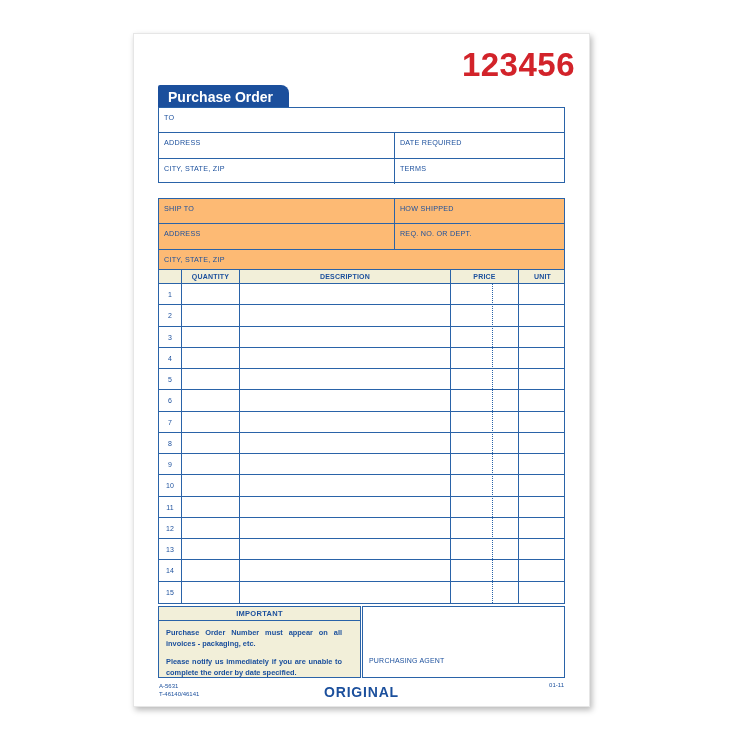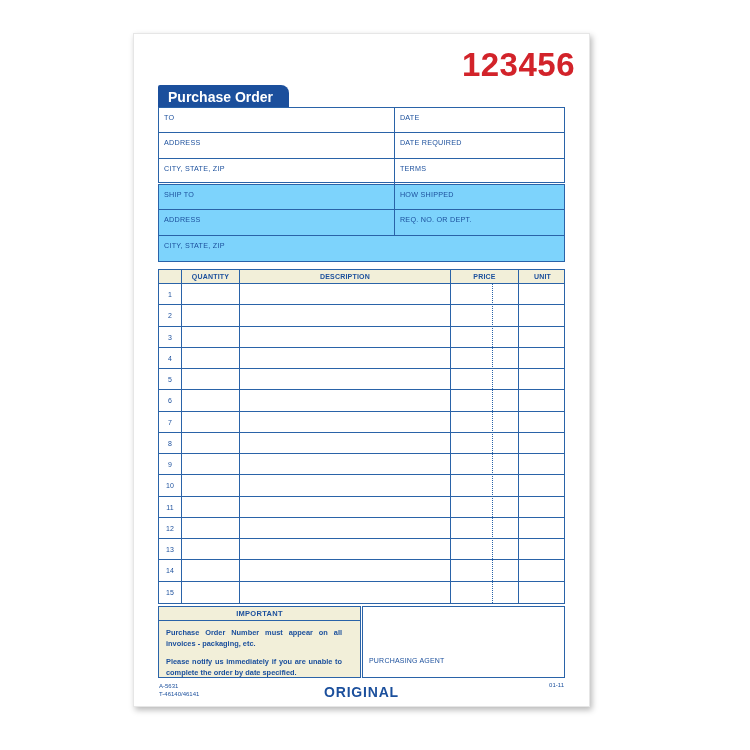--- a/index.html
+++ b/index.html
@@ -68,26 +68,26 @@
     width: 407px;
     height: 76px;
     border: 1px solid #2a63a8;
     box-sizing: border-box;
     background: #ffffff;
   }
   
   #addr-bottom {
     position: absolute;
     left: 24px;
-    top: 150px;
+    top: 164px;
     width: 407px;
     height: 78px;
     border: 1px solid #2a63a8;
     box-sizing: border-box;
-    background: #7dd3fc;
+    background: #fdba74;
   }
   .addr-row {
     position: absolute;
     left: 0;
     width: 100%;
     height: 25.3px;
     box-sizing: border-box;
     border-bottom: 1px solid #2a63a8;
   }
   .addr-row.last { border-bottom: none; }
@@ -294,23 +294,20 @@
     <div class="inner">
 
       <div id="order-number">123456</div>
 
       <div id="title-tab">Purchase Order</div>
 
       <div id="addr-top">
         <div class="addr-row" style="top:0;">
           <div class="addr-cell-l">
             <span class="fld">TO</span>
-          </div>
-          <div class="addr-cell-r">
-            <span class="fld">DATE</span>
           </div>
         </div>
         <div class="addr-row" style="top:25.3px;">
           <div class="addr-cell-l">
             <span class="fld">ADDRESS</span>
           </div>
           <div class="addr-cell-r">
             <span class="fld">DATE REQUIRED</span>
           </div>
         </div>

